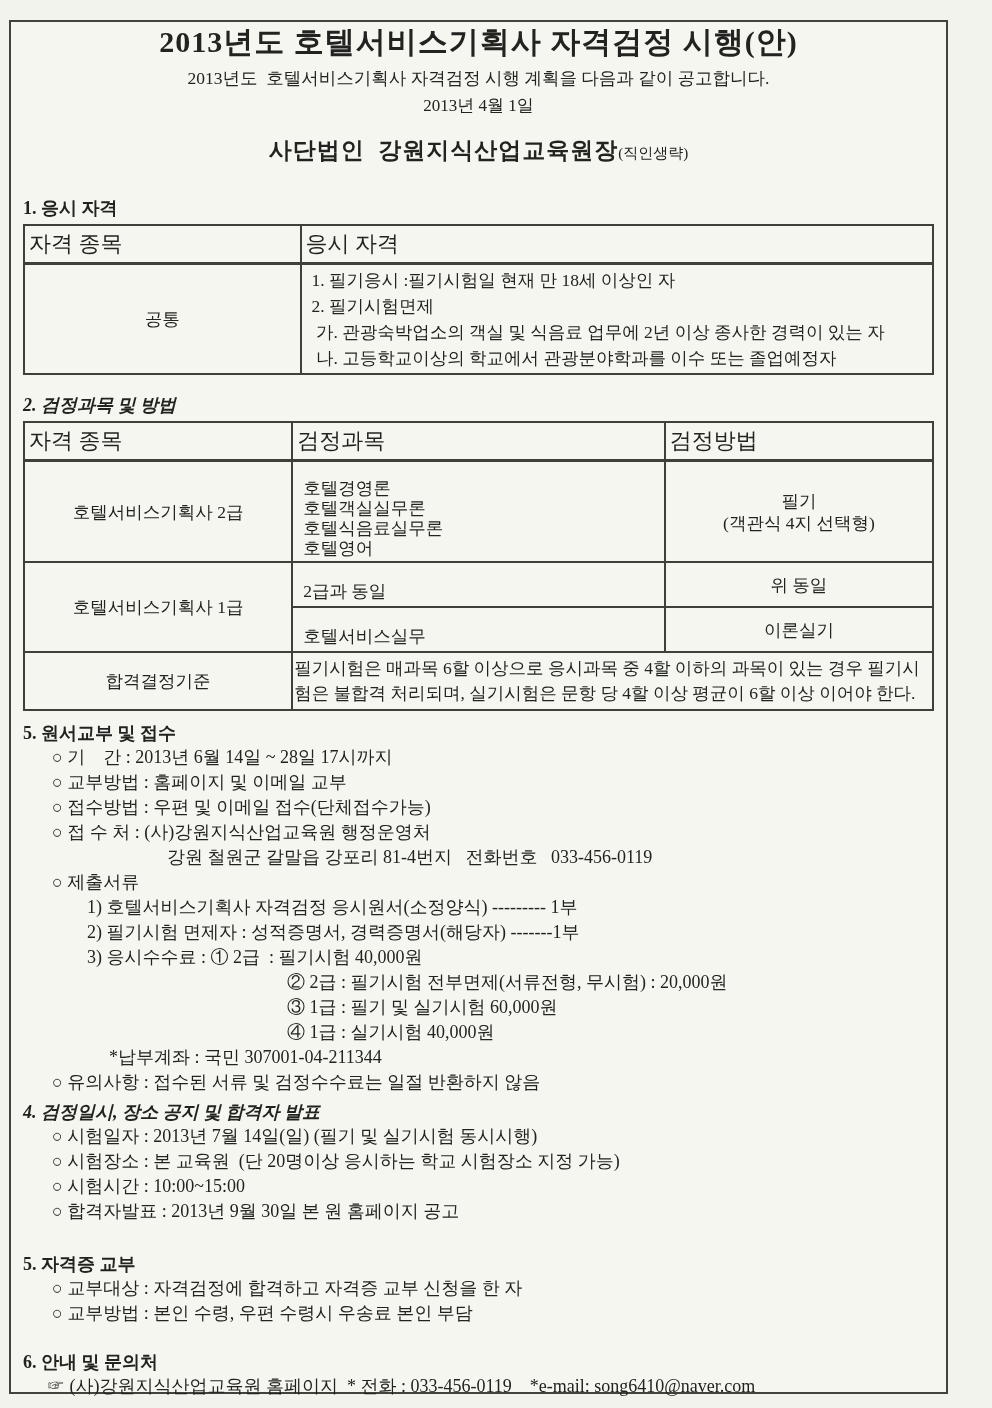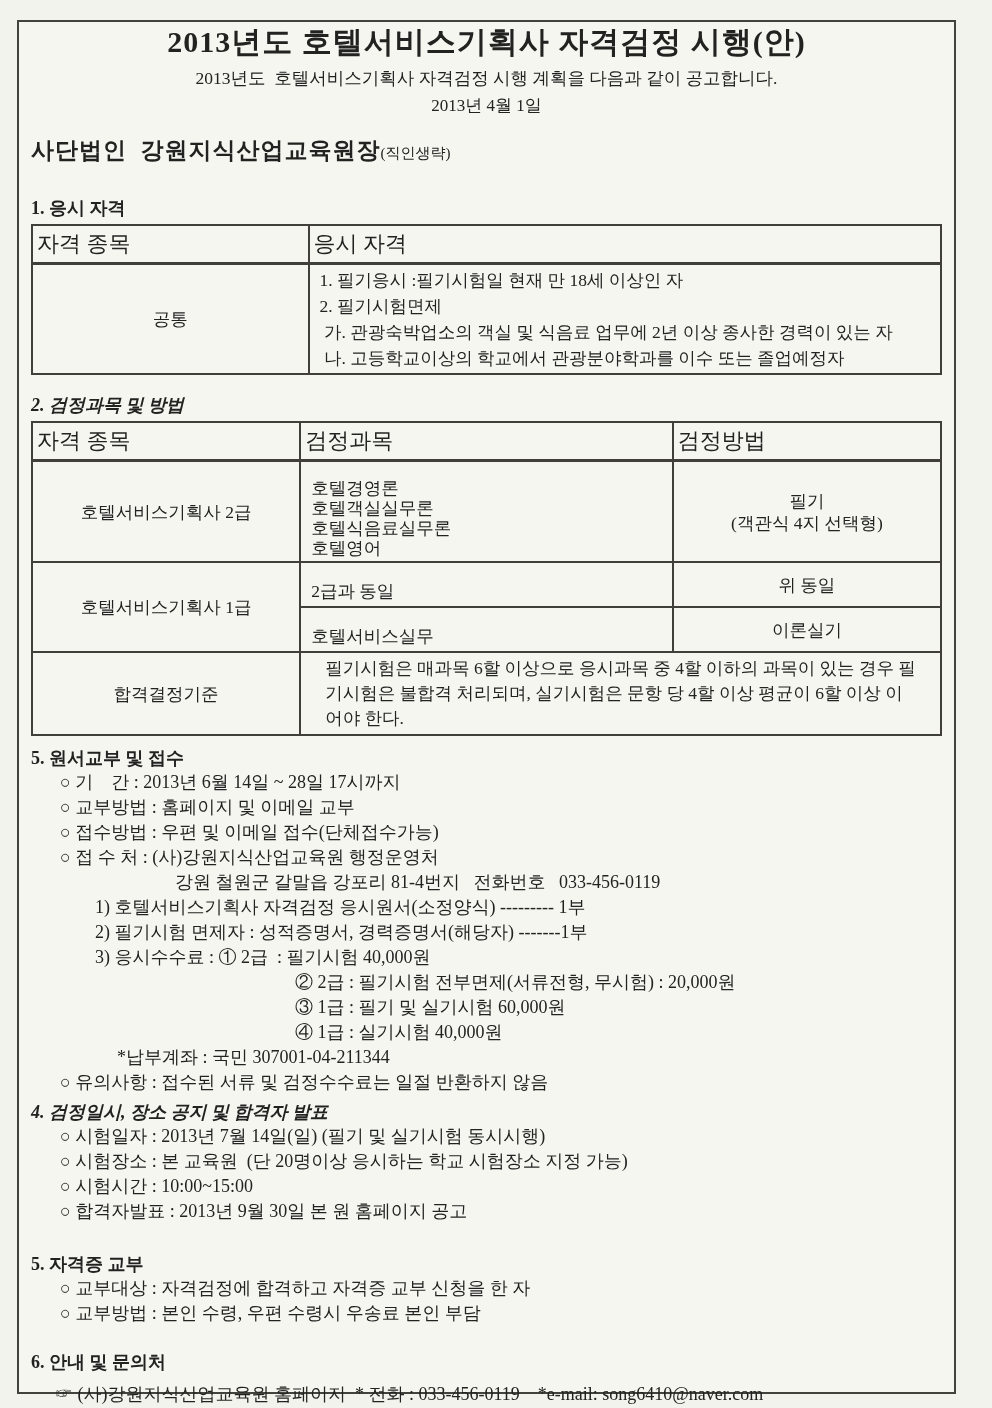--- a/index.html
+++ b/index.html
@@ -7,21 +7,21 @@
     padding: 0;
     width: 992px;
     height: 1408px;
     background: #f3f3ee;
     font-family: "Liberation Serif", "DejaVu Serif", serif;
     color: #222220;
     overflow: hidden;
   }
   .page {
     position: absolute;
-    left: 17px;
+    left: 9px;
     top: 20px;
     width: 939px;
     height: 1374px;
     box-sizing: border-box;
     border: 2px solid #43433e;
     background: #f6f6f1;
     padding: 2px 12px 0 12px;
   }
   .doc-title {
     text-align: center;
@@ -39,20 +39,21 @@
     white-space: pre-wrap;
   }
   .doc-date {
     margin-top: 4px;
     text-align: center;
     font-size: 17px;
     line-height: 24px;
   }
   .issuer-line {
     margin-top: 18px;
+    text-align: center;
     font-size: 23px;
     line-height: 30px;
     font-weight: 600;
     letter-spacing: 1px;
     white-space: pre-wrap;
   }
   .issuer-note {
     font-size: 15px;
     font-weight: 400;
     letter-spacing: 0;
@@ -93,35 +94,35 @@
   .t2 col.c2 { width: 41%; }
   .t2 col.c3 { width: 29.5%; }
   .cell-center { text-align: center; }
   .qual-line { line-height: 26px; white-space: pre-wrap; padding-left: 4px; }
   .subject-cell { padding: 16px 4px 3px 10px; }
   .subject-line { line-height: 20px; white-space: pre-wrap; }
   .method-cell { text-align: center; }
   .method-line { line-height: 22px; }
   .pass-text {
     line-height: 25px;
-    padding: 3px 24px;
+    padding: 3px 1px;
     white-space: pre-wrap;
     text-align: left;
   }
   .doc-line {
     font-size: 18px;
     line-height: 25px;
     white-space: pre-wrap;
   }
   .ind-a { padding-left: 29px; }
   .ind-b { padding-left: 64px; }
   .ind-c { padding-left: 264px; }
   .ind-d { padding-left: 144px; }
   .ind-e { padding-left: 86px; }
-  .ind-f { padding-left: 24px; margin-top: 8px; }
+  .ind-f { padding-left: 24px; }
 </style>
 </head>
 <body>
 
 <div class="page">
 
   <div class="doc-title">2013년도 호텔서비스기획사 자격검정 시행(안)</div>
   <div class="doc-subtitle">2013년도  호텔서비스기획사 자격검정 시행 계획을 다음과 같이 공고합니다.</div>
   <div class="doc-date">2013년 4월 1일</div>
   <div class="issuer-line"><span>사단법인  강원지식산업교육원장</span><span class="issuer-note">(직인생략)</span></div>
@@ -186,20 +187,21 @@
     </tr>
   </tbody>
     </table>
 
   <div class="sec-heading mt-s3">5. 원서교부 및 접수</div>
   <div class="doc-line ind-a">○ 기    간 : 2013년 6월 14일 ~ 28일 17시까지</div>
   <div class="doc-line ind-a">○ 교부방법 : 홈페이지 및 이메일 교부</div>
   <div class="doc-line ind-a">○ 접수방법 : 우편 및 이메일 접수(단체접수가능)</div>
   <div class="doc-line ind-a">○ 접 수 처 : (사)강원지식산업교육원 행정운영처</div>
   <div class="doc-line ind-d">강원 철원군 갈말읍 강포리 81-4번지   전화번호   033-456-0119</div>
+  <div class="doc-line ind-a">○ 제출서류</div>
   <div class="doc-line ind-b">1) 호텔서비스기획사 자격검정 응시원서(소정양식) --------- 1부</div>
   <div class="doc-line ind-b">2) 필기시험 면제자 : 성적증명서, 경력증명서(해당자) -------1부</div>
   <div class="doc-line ind-b">3) 응시수수료 : ① 2급  : 필기시험 40,000원</div>
   <div class="doc-line ind-c">② 2급 : 필기시험 전부면제(서류전형, 무시험) : 20,000원</div>
   <div class="doc-line ind-c">③ 1급 : 필기 및 실기시험 60,000원</div>
   <div class="doc-line ind-c">④ 1급 : 실기시험 40,000원</div>
   <div class="doc-line ind-e">*납부계좌 : 국민 307001-04-211344</div>
   <div class="doc-line ind-a">○ 유의사항 : 접수된 서류 및 검정수수료는 일절 반환하지 않음</div>
 
   <div class="sec-heading mt-s4">4. 검정일시, 장소 공지 및 합격자 발표</div>

